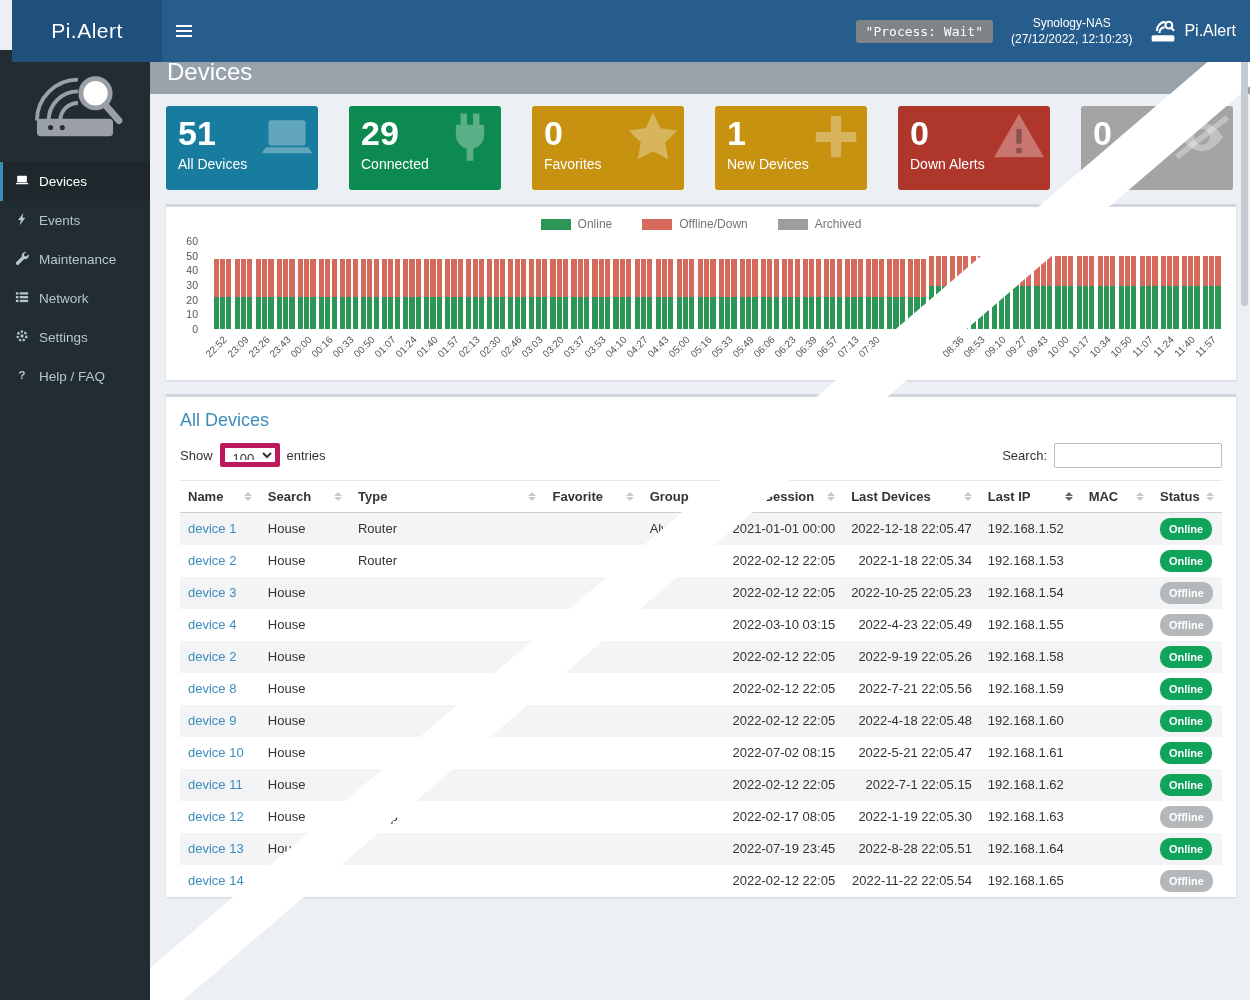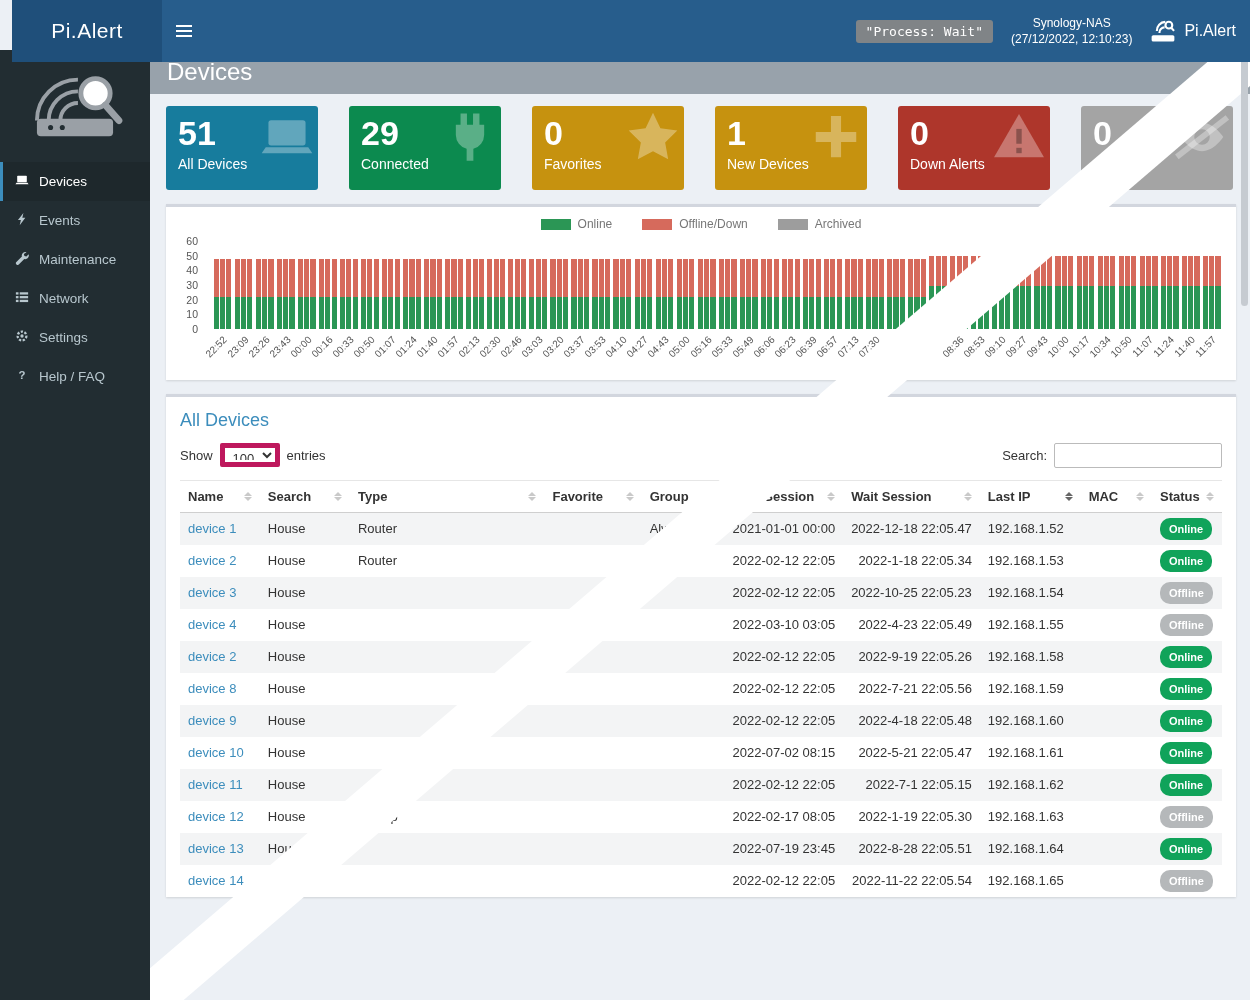--- a/index.html
+++ b/index.html
@@ -1126,21 +1126,21 @@
                 <i class="up"></i>
                 <i class="down"></i>
               </span><span>Group</span></th>
             <th><span class="sorter">
                 <i class="up"></i>
                 <i class="down"></i>
               </span><span>First Session</span></th>
             <th><span class="sorter">
                 <i class="up"></i>
                 <i class="down"></i>
-              </span><span>Wait Session</span></th>
+              </span><span>Last Devices</span></th>
             <th class="sorted"><span class="sorter">
                 <i class="up"></i>
                 <i class="down"></i>
               </span><span>Last IP</span></th>
             <th><span class="sorter">
                 <i class="up"></i>
                 <i class="down"></i>
               </span><span>MAC</span></th>
             <th><span class="sorter">
                 <i class="up"></i>
@@ -1184,21 +1184,21 @@
             <td class="col-last_ip">192.168.1.54</td>
             <td class="col-mac"></td>
             <td class="col-status"><span class="badge" style="background: rgb(181, 184, 186);">Offline</span></td>
           </tr>
           <tr>
             <td class="col-name"><a>device 4</a></td>
             <td class="col-owner">House</td>
             <td class="col-type"></td>
             <td class="col-favorite"></td>
             <td class="col-group"></td>
-            <td class="col-first_session">2022-03-10  03:05</td>
+            <td class="col-first_session">2022-03-10  03:15</td>
             <td class="col-last_session">2022-4-23  22:05.49</td>
             <td class="col-last_ip">192.168.1.55</td>
             <td class="col-mac"></td>
             <td class="col-status"><span class="badge" style="background: rgb(181, 184, 186);">Offline</span></td>
           </tr>
           <tr>
             <td class="col-name"><a>device 2</a></td>
             <td class="col-owner">House</td>
             <td class="col-type"></td>
             <td class="col-favorite"></td>

